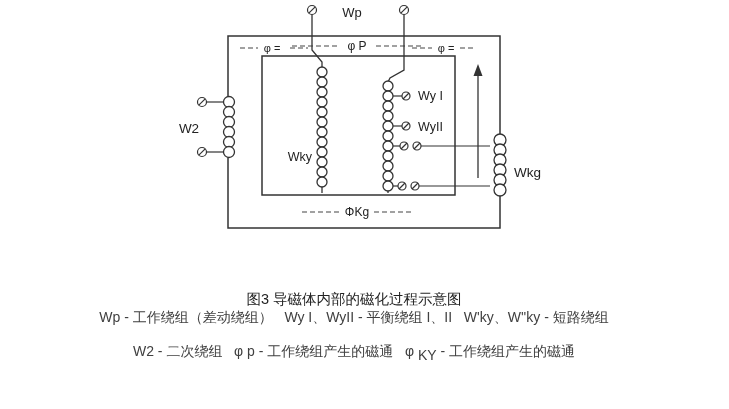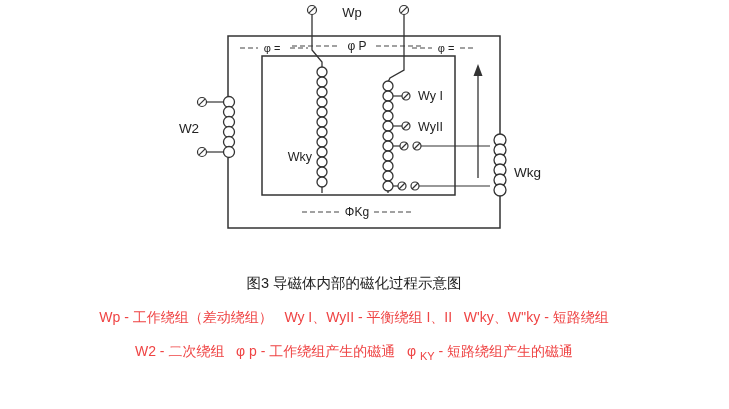--- a/index.html
+++ b/index.html
@@ -1,27 +1,27 @@
 <!DOCTYPE html>
 <html><head>
 <meta charset="utf-8">
 <style>
   * { margin:0; padding:0; box-sizing:border-box; }
   html,body { width:729px; height:409px; background:#ffffff;
               font-family:"Liberation Sans", sans-serif; color:#2b2b2b; }
   .stage { position:relative; width:708px; height:409px; background:#fff; overflow:hidden; }
   .svg-wrap { position:absolute; top:0; left:0; }
-  .caption { position:absolute; top:274px; left:0; width:100%; text-align:center;
+  .caption { position:absolute; top:290px; left:0; width:100%; text-align:center;
              font-size:14.5px; white-space:pre; color:#222; }
   .legend-line { position:absolute; left:0; width:100%; text-align:center;
-                 font-size:14px; white-space:pre; color:#ef4444; }
+                 font-size:14px; white-space:pre; color:#404040; }
   #legend1 { top:309px; }
   #legend2 { top:343px; }
   #legend3 { top:377px; }
-  #legend2 sub { font-size:11px; }
+  #legend2 sub { font-size:14px; }
   svg text { font-family:"Liberation Sans", sans-serif; fill:#222; }
 </style>
 </head>
 <body>
 
 <div class="stage">
 
   <div class="svg-wrap">
     <svg width="729" height="250" viewBox="0 0 729 250">
 
@@ -166,16 +166,16 @@
       <text x="418" y="131" font-size="12.5" text-anchor="start">WyII</text>
       <text x="514" y="177" font-size="13.5" text-anchor="start">Wkg</text>
       <text x="357" y="216" font-size="12" text-anchor="middle">ΦKg</text>
     </svg>
   </div>
 
   <div class="caption">图3 导磁体内部的磁化过程示意图</div>
 
   <div class="legend-line" id="legend1">Wp - 工作绕组（差动绕组）   Wy I、WyII - 平衡绕组 I、II   W'ky、W''ky - 短路绕组</div>
 
-  <div class="legend-line" id="legend2"><span>W2 - 二次绕组   φ p - 工作绕组产生的磁通   φ </span><sub>KY</sub><span> - 短路绕组产生的磁通</span></div>
+  <div class="legend-line" id="legend2"><span>W2 - 二次绕组   φ p - 工作绕组产生的磁通   φ </span><sub>KY</sub><span> - 工作绕组产生的磁通</span></div>
 
 
 </div>
 
 </body></html>

